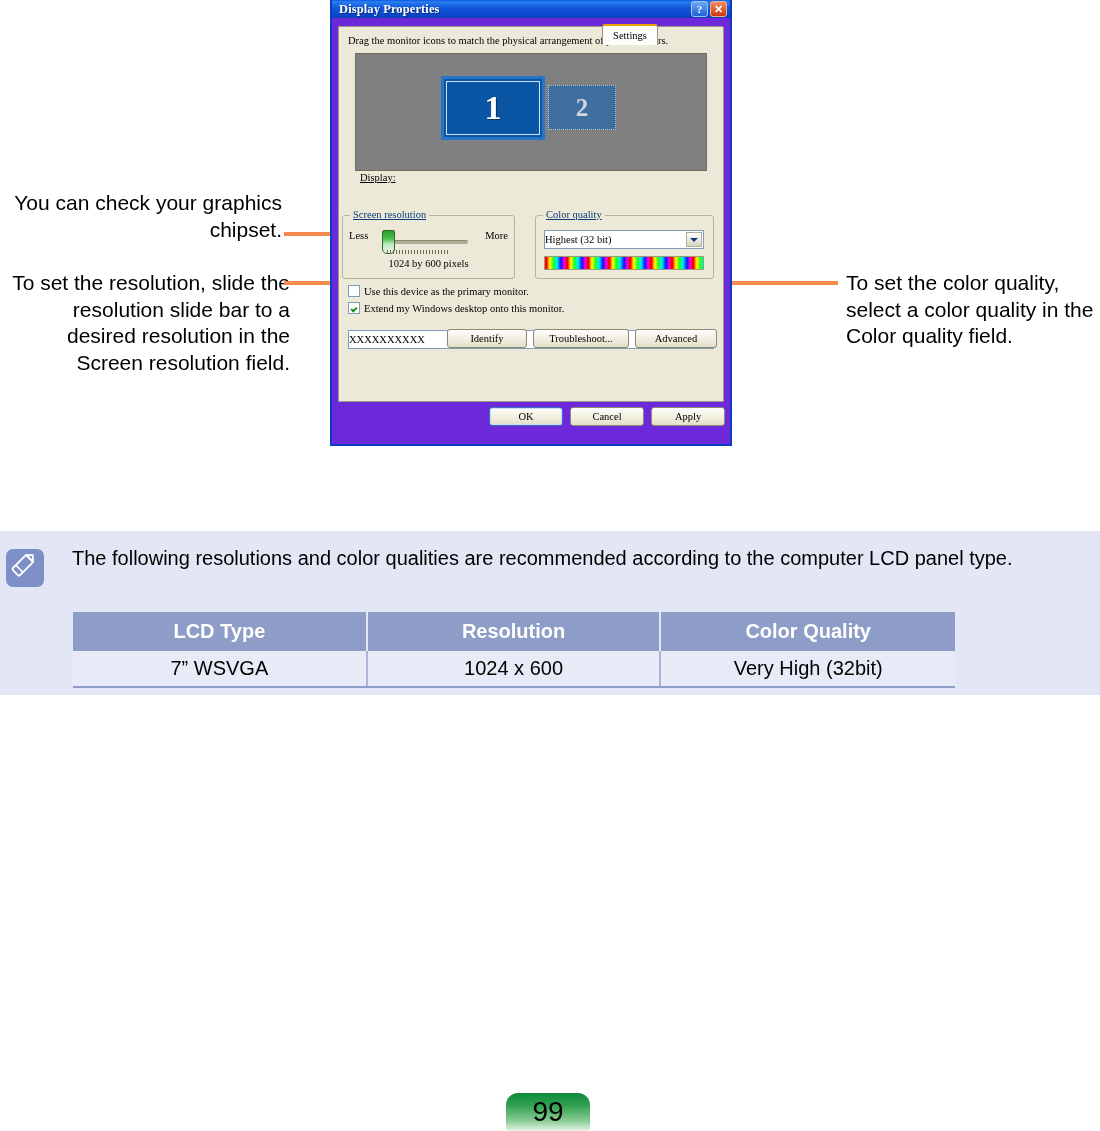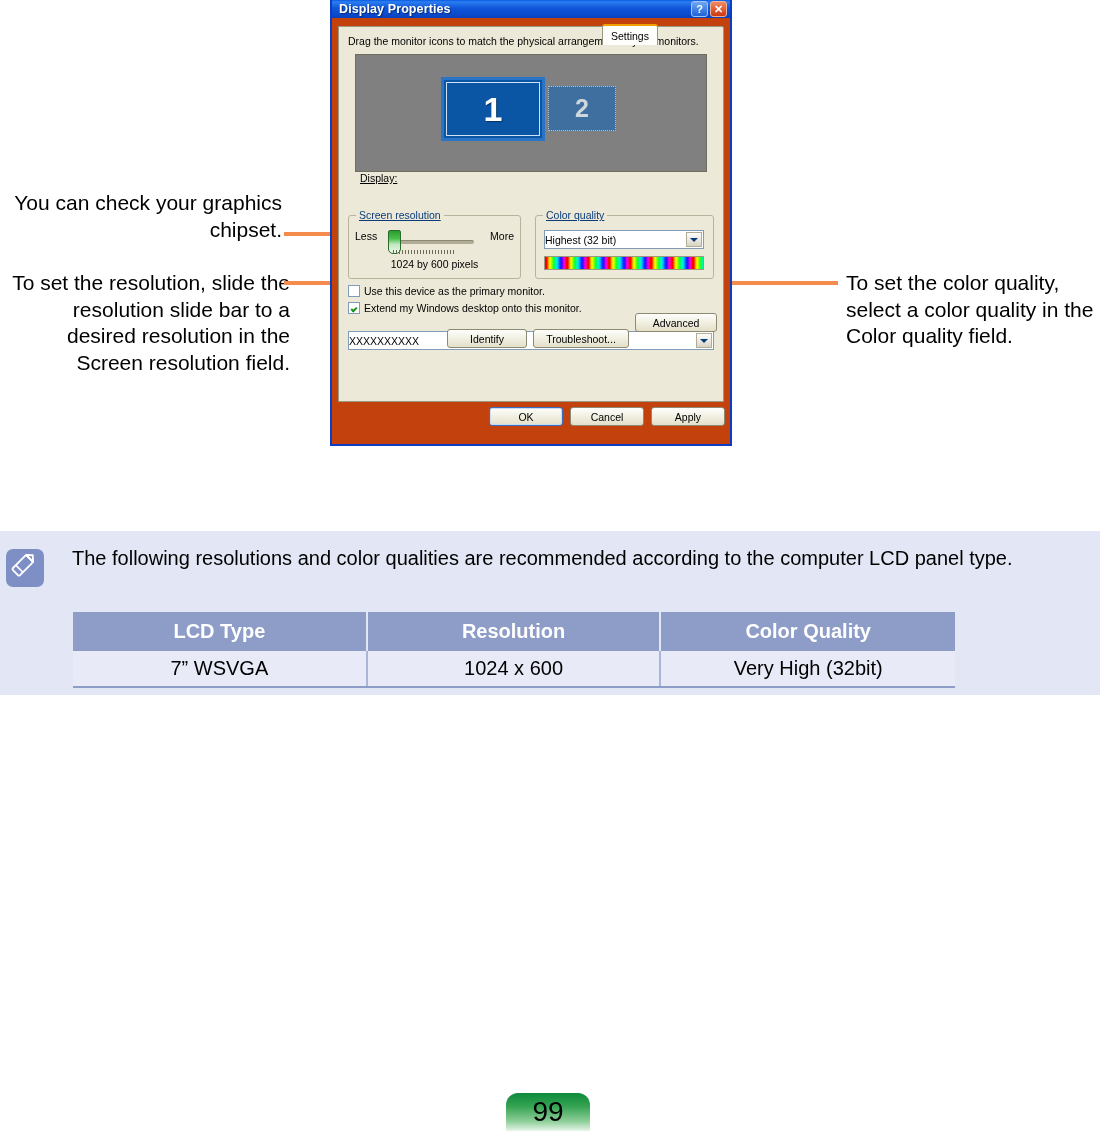--- a/index.html
+++ b/index.html
@@ -17,22 +17,22 @@
   }
   .callout-left{text-align:right;}
   .callout-right{text-align:left;}
 
   .ann-line{position:absolute;height:4px;background:#f58b4c;}
 
   
   .dialog{
     position:absolute;left:330px;top:0;width:402px;height:446px;
     border:2px solid #0a3cc4;border-top:none;
-    background:#c2410c;box-sizing:border-box;
-    font-family:Liberation Sans, sans-serif;
+    background:#6d28d9;box-sizing:border-box;
+    font-family:Liberation Serif, serif;
     overflow:hidden;
   }
   .titlebar{
     height:18px;width:100%;
     background:linear-gradient(to bottom,#0a5ae0 0%,#2a7ef0 10%,#1055d8 45%,#0b4cd0 75%,#0841bd 100%);
     display:flex;align-items:center;position:relative;
   }
   .title-text{
     color:#fff;font-size:12.5px;font-weight:bold;margin-left:7px;
     text-shadow:1px 1px 1px rgba(0,0,0,.45);letter-spacing:.1px;
@@ -244,21 +244,21 @@
     <div class="abs lbl" style="left:21px;top:145px;">
       <span class="u">Display:</span>
     </div>
     <div class="combo abs" style="left:9px;top:159px;width:366px;">
       <span class="val">XXXXXXXXXX</span>
       <span class="arrow">
           <i></i>
         </span>
     </div>
 
-    <div class="group" style="left:9px;top:188px;width:173px;height:64px;">
+    <div class="group" style="left:3px;top:188px;width:173px;height:64px;">
       <span class="gtitle u">Screen resolution</span>
       <span class="abs lbl" style="left:6px;top:14px;">Less</span>
       <span class="abs lbl" style="right:6px;top:14px;padding-left:16px;">More</span>
       <span class="slider-track" style="left:43px;top:24px;width:82px;"></span>
       <span class="slider-thumb" style="left:39px;top:14px;"></span>
       <span class="tickmarks" style="left:44px;top:34px;width:62px;"></span>
       <span class="abs lbl" style="left:0;right:0;top:42px;text-align:center;">1024 by 600 pixels</span>
     </div>
 
     <div class="group" style="left:196px;top:188px;width:179px;height:64px;">
@@ -276,21 +276,21 @@
       <span class="box"></span>
       <span>Use this device as the primary monitor.</span>
     </div>
     <div class="chk" style="left:9px;top:275px;">
       <span class="box checked"></span>
       <span>Extend my Windows desktop onto this monitor.</span>
     </div>
 
     <div class="btn" style="left:108px;top:302px;width:80px;">Identify</div>
     <div class="btn" style="left:194px;top:302px;width:96px;">Troubleshoot...</div>
-    <div class="btn" style="left:296px;top:286px;width:82px;">Advanced</div>
+    <div class="btn" style="left:296px;top:302px;width:82px;">Advanced</div>
   </div>
 
   <div class="btn default" style="left:157px;top:407px;width:74px;">OK</div>
   <div class="btn" style="left:238px;top:407px;width:74px;">Cancel</div>
   <div class="btn" style="left:319px;top:407px;width:74px;">Apply</div>
 </div>
 
 <div class="notebox">
   <div class="note-icon">
     <svg width="38" height="38" viewBox="0 0 38 38" aria-hidden="true">

